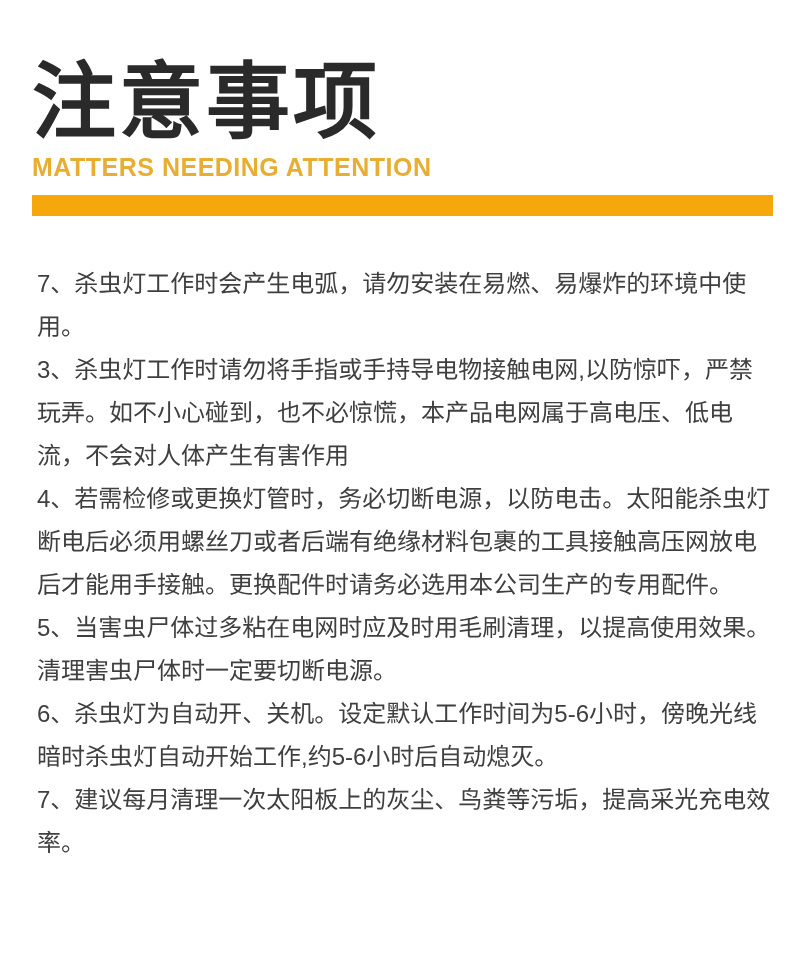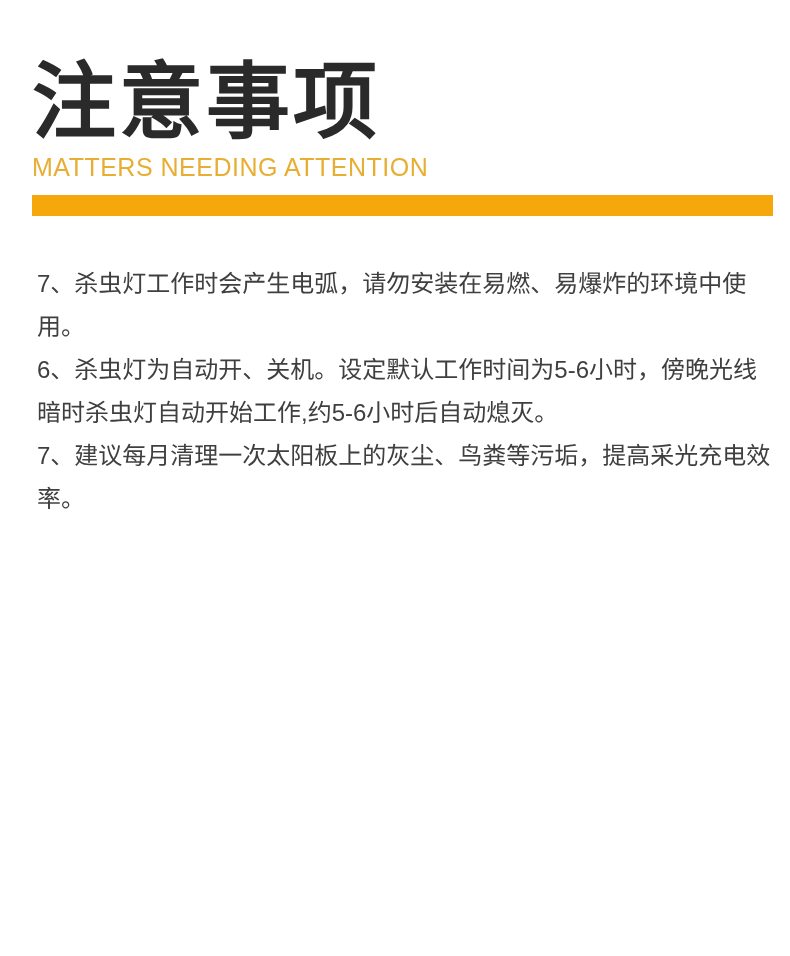--- a/index.html
+++ b/index.html
@@ -28,21 +28,21 @@
     margin:0;
     font-size:84px;
     line-height:1.02;
     font-weight:900;
     letter-spacing:3px;
     color:var(--title);
   }
   .page-subtitle{
     margin-top:7px;
     font-size:25px;
-    font-weight:normal;
+    font-weight:bold;
     letter-spacing:0.5px;
     color:var(--subtitle);
   }
   .accent-bar{
     margin-top:13px;
     width:100%;
     height:21px;
     background:var(--accent);
   }
   .notices{
@@ -63,18 +63,21 @@
 <div class="content">
 
   <h1 class="page-title">注意事项</h1>
 
   <div class="page-subtitle">MATTERS NEEDING ATTENTION</div>
 
   <div class="accent-bar"></div>
 
   <div class="notices">
     <p class="notice">7、杀虫灯工作时会产生电弧，请勿安装在易燃、易爆炸的环境中使用。</p>
+    <p class="notice">3、杀虫灯工作时请勿将手指或手持导电物接触电网,以防惊吓，严禁玩弄。如不小心碰到，也不必惊慌，本产品电网属于高电压、低电流，不会对人体产生有害作用</p>
+    <p class="notice">4、若需检修或更换灯管时，务必切断电源，以防电击。太阳能杀虫灯断电后必须用螺丝刀或者后端有绝缘材料包裹的工具接触高压网放电后才能用手接触。更换配件时请务必选用本公司生产的专用配件。</p>
+    <p class="notice">5、当害虫尸体过多粘在电网时应及时用毛刷清理，以提高使用效果。清理害虫尸体时一定要切断电源。</p>
     <p class="notice">6、杀虫灯为自动开、关机。设定默认工作时间为5-6小时，傍晚光线暗时杀虫灯自动开始工作,约5-6小时后自动熄灭。</p>
     <p class="notice">7、建议每月清理一次太阳板上的灰尘、鸟粪等污垢，提高采光充电效率。</p>
 
   </div>
 
 </div>
 
 </body></html>

